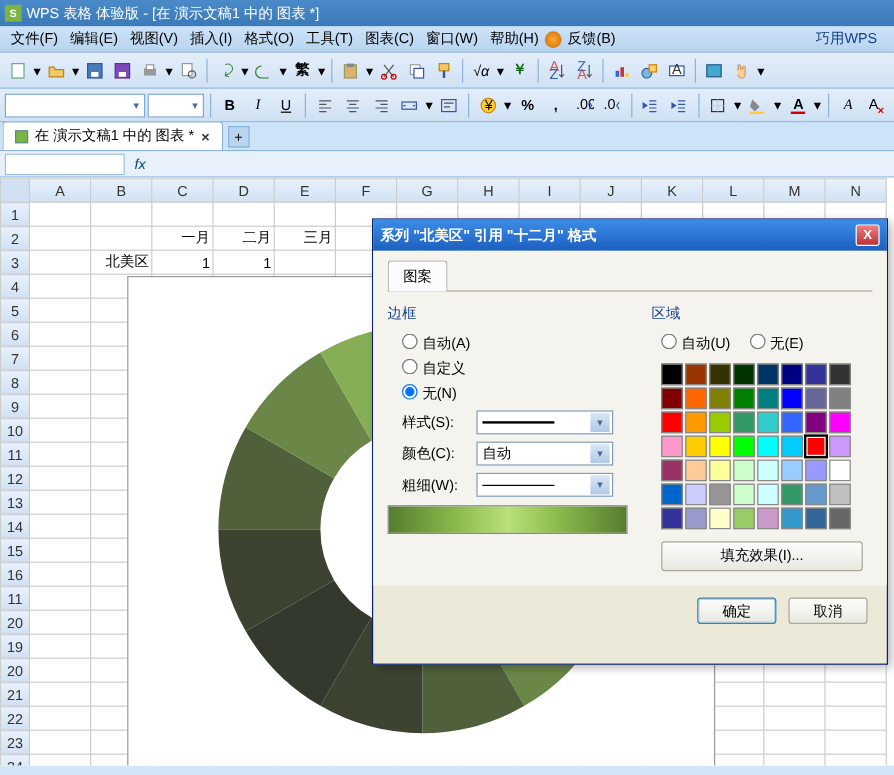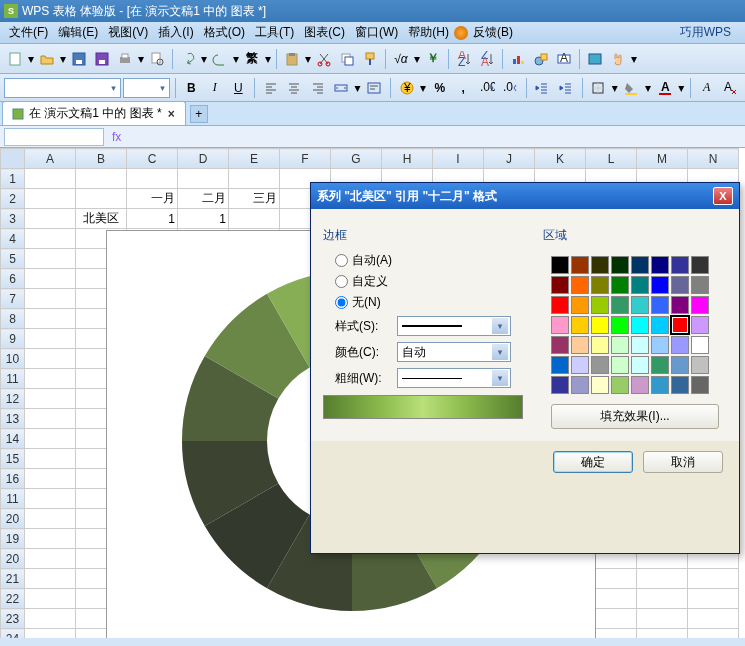--- a/index.html
+++ b/index.html
@@ -16,56 +16,56 @@
 .tb-dd{width:8px;display:flex;align-items:center;justify-content:center}
 .toolbar2{background:linear-gradient(#e3eefa,#d0e1f3);height:28px;display:flex;align-items:center;padding:0 4px;border-bottom:1px solid #8ab4dc;gap:2px}
 .font-sel{width:120px;height:20px;background:#fff;border:1px solid #7da7d1;padding:0 4px;display:flex;align-items:center}
 .size-sel{width:48px;height:20px;background:#fff;border:1px solid #7da7d1;padding:0 4px;display:flex;align-items:center}
 .doctab{background:#cde3f8;height:24px;display:flex;align-items:end;padding:0 2px;border-bottom:1px solid #8ab4dc}
 .doctab .tab{background:#fff;border:1px solid #8ab4dc;border-bottom:none;padding:3px 8px;display:flex;align-items:center;gap:4px;border-radius:3px 3px 0 0}
 .doctab .x{color:#333;font-weight:bold;padding:0 2px}
 .doctab .plus{width:18px;height:18px;background:#b8d4ef;border:1px solid #8ab4dc;display:flex;align-items:center;justify-content:center;margin-left:4px;margin-bottom:2px}
 .formulabar{background:#e8f1fb;height:22px;display:flex;align-items:center;padding:0 4px;border-bottom:1px solid #8ab4dc}
 .namebox{width:100px;height:18px;background:#fff;border:1px solid #a0c0e0;padding:0 4px}
-.fx{margin:13px 8px;color:#8b5cf6}
+.fx{margin:13px 8px;font-style:italic;color:#0c4a6e}
 .sheet{background:#fff;position:relative;height:490px;overflow:hidden}
 table.grid{border-collapse:collapse;table-layout:fixed}
 table.grid th,table.grid td{border:1px solid #ccc;height:20px;font-weight:normal}
 table.grid .rowhead{width:24px;background:linear-gradient(#e8f1fb,#d0e1f3);text-align:center;color:#333}
 table.grid .colhead{background:linear-gradient(#e8f1fb,#d0e1f3);text-align:center;color:#333;width:51px}
 table.grid .corner{width:24px;background:#d0e1f3}
 table.grid td{background:#fff;padding:0 2px;text-align:right}
-table.grid td.lbl{text-align:center}
+table.grid td.lbl{text-align:right}
 .chart-container{position:absolute;left:106px;top:82px;width:490px;height:420px;border:1px solid #999;background:#fff}
 .donut{position:absolute;left:55px;top:20px}
 
 .dialog{position:absolute;left:310px;top:182px;width:430px;height:372px;background:#ece9d8;border:1px solid #0a246a;box-shadow:3px 3px 8px rgba(0,0,0,.3)}
 .dlg-title{background:linear-gradient(#3c8ce8,#1c5fbf);height:26px;display:flex;align-items:center;padding:0 6px;color:#fff;font-weight:bold}
 .dlg-close{margin-left:auto;width:20px;height:18px;background:linear-gradient(#f08080,#c03030);border:1px solid #fff;border-radius:2px;display:flex;align-items:center;justify-content:center;color:#fff;font-weight:bold;font-size:11px}
 .dlg-body{padding:8px 12px;background:#f4f3ee}
 .dlg-tabs{display:flex;border-bottom:1px solid #aca899}
 .dlg-tab{padding:4px 12px;background:#f4f3ee;border:1px solid #aca899;border-bottom:none;border-radius:3px 3px 0 0;margin-bottom:-1px;background:#fcfcfe}
 .dlg-content{display:flex;gap:20px;padding-top:10px}
 .fieldset-label{color:#15428b;margin-bottom:6px}
 .col{flex:1}
-.radio-row{display:flex;align-items:center;gap:4px;padding:2px 12px}
+.radio-row{display:flex;align-items:flex-start;gap:4px;padding:2px 12px}
 .radio-row input{margin:0}
 .form-row{display:flex;align-items:center;gap:6px;padding:3px 12px}
 .form-row label{width:56px}
 .combo{flex:1;height:20px;border:1px solid #7f9db9;background:#fff;display:flex;align-items:center;padding:0 4px;position:relative}
 .combo .caret{position:absolute;right:2px;width:16px;height:16px;background:linear-gradient(#dce6f5,#b0c8e8);display:flex;align-items:center;justify-content:center;font-size:9px;color:#4a6a9a}
 .area-radios{display:flex;gap:16px;padding:2px 8px}
 .palette{display:grid;grid-template-columns:repeat(8,18px);gap:2px;padding:6px 8px}
 .swatch{width:18px;height:18px;border:1px solid #888}
 .swatch.sel{outline:2px solid #000;outline-offset:-1px;border:2px solid #fff}
 .fill-btn{margin:4px 8px;padding:3px 20px;background:linear-gradient(#fdfdfd,#e8e8e0);border:1px solid #aca899;border-radius:3px;text-align:center}
 .sample-label{color:#15428b;margin-top:12px}
 .sample-bar{width:200px;height:24px;background:linear-gradient(90deg,#567d2e,#8ebd4e 30%,#b9e07a 50%,#8ebd4e 70%,#567d2e);border:1px solid #888;margin-top:4px}
 .dlg-buttons{display:flex;justify-content:flex-end;gap:10px;padding:10px 16px}
-.dlg-btn{width:80px;height:22px;background:linear-gradient(#fdfdfd,#e8e8e0);border:1px solid #aca899;border-radius:3px;text-align:center;line-height:20px}
+.dlg-btn{width:66px;height:22px;background:linear-gradient(#fdfdfd,#e8e8e0);border:1px solid #aca899;border-radius:3px;text-align:center;line-height:20px}
 .dlg-btn.primary{border:1px solid #3c7fb1;box-shadow:inset 0 0 0 1px #a8d8eb}
 .line-sample{width:60px;height:1px;border-top:2px solid #000}
 svg{display:block}
 </style>
 </head>
 <body>
 
 <div class="titlebar">
   <span class="icon">S</span>
   <span>WPS 表格 体验版 - [在 演示文稿1 中的 图表 *]</span>
@@ -791,20 +791,23 @@
       </svg>
   </div>
 </div>
 
 <div class="dialog">
   <div class="dlg-title">
     <span>系列 "北美区" 引用 "十二月" 格式</span>
     <span class="dlg-close">X</span>
   </div>
   <div class="dlg-body">
+    <div class="dlg-tabs">
+      <div class="dlg-tab">图案</div>
+    </div>
     <div class="dlg-content">
       <div class="col">
         <div class="fieldset-label">边框</div>
         <div class="radio-row">
             <input type="radio" name="b" style="">
             <label>自动(A)</label>
           </div>
         <div class="radio-row">
             <input type="radio" name="b" style="">
             <label>自定义</label>
@@ -831,20 +834,30 @@
             <label>粗细(W):</label>
             <div class="combo">
               <div class="line-sample" style="border-top-width:1px"></div>
               <span class="caret">▾</span>
             </div>
           </div>
         <div class="sample-bar"></div>
       </div>
       <div class="col">
         <div class="fieldset-label">区域</div>
+        <div class="area-radios">
+          <span class="radio-row" style="padding:0">
+              <input type="radio" name="a" style="">
+              <label>自动(U)</label>
+            </span>
+          <span class="radio-row" style="padding:0">
+              <input type="radio" name="a" style="">
+              <label>无(E)</label>
+            </span>
+        </div>
         <div class="palette" id="palette">
             <div class="swatch" style="background: rgb(0, 0, 0);"></div>
             <div class="swatch" style="background: rgb(153, 51, 0);"></div>
             <div class="swatch" style="background: rgb(51, 51, 0);"></div>
             <div class="swatch" style="background: rgb(0, 51, 0);"></div>
             <div class="swatch" style="background: rgb(0, 51, 102);"></div>
             <div class="swatch" style="background: rgb(0, 0, 128);"></div>
             <div class="swatch" style="background: rgb(51, 51, 153);"></div>
             <div class="swatch" style="background: rgb(51, 51, 51);"></div>
             <div class="swatch" style="background: rgb(128, 0, 0);"></div>

